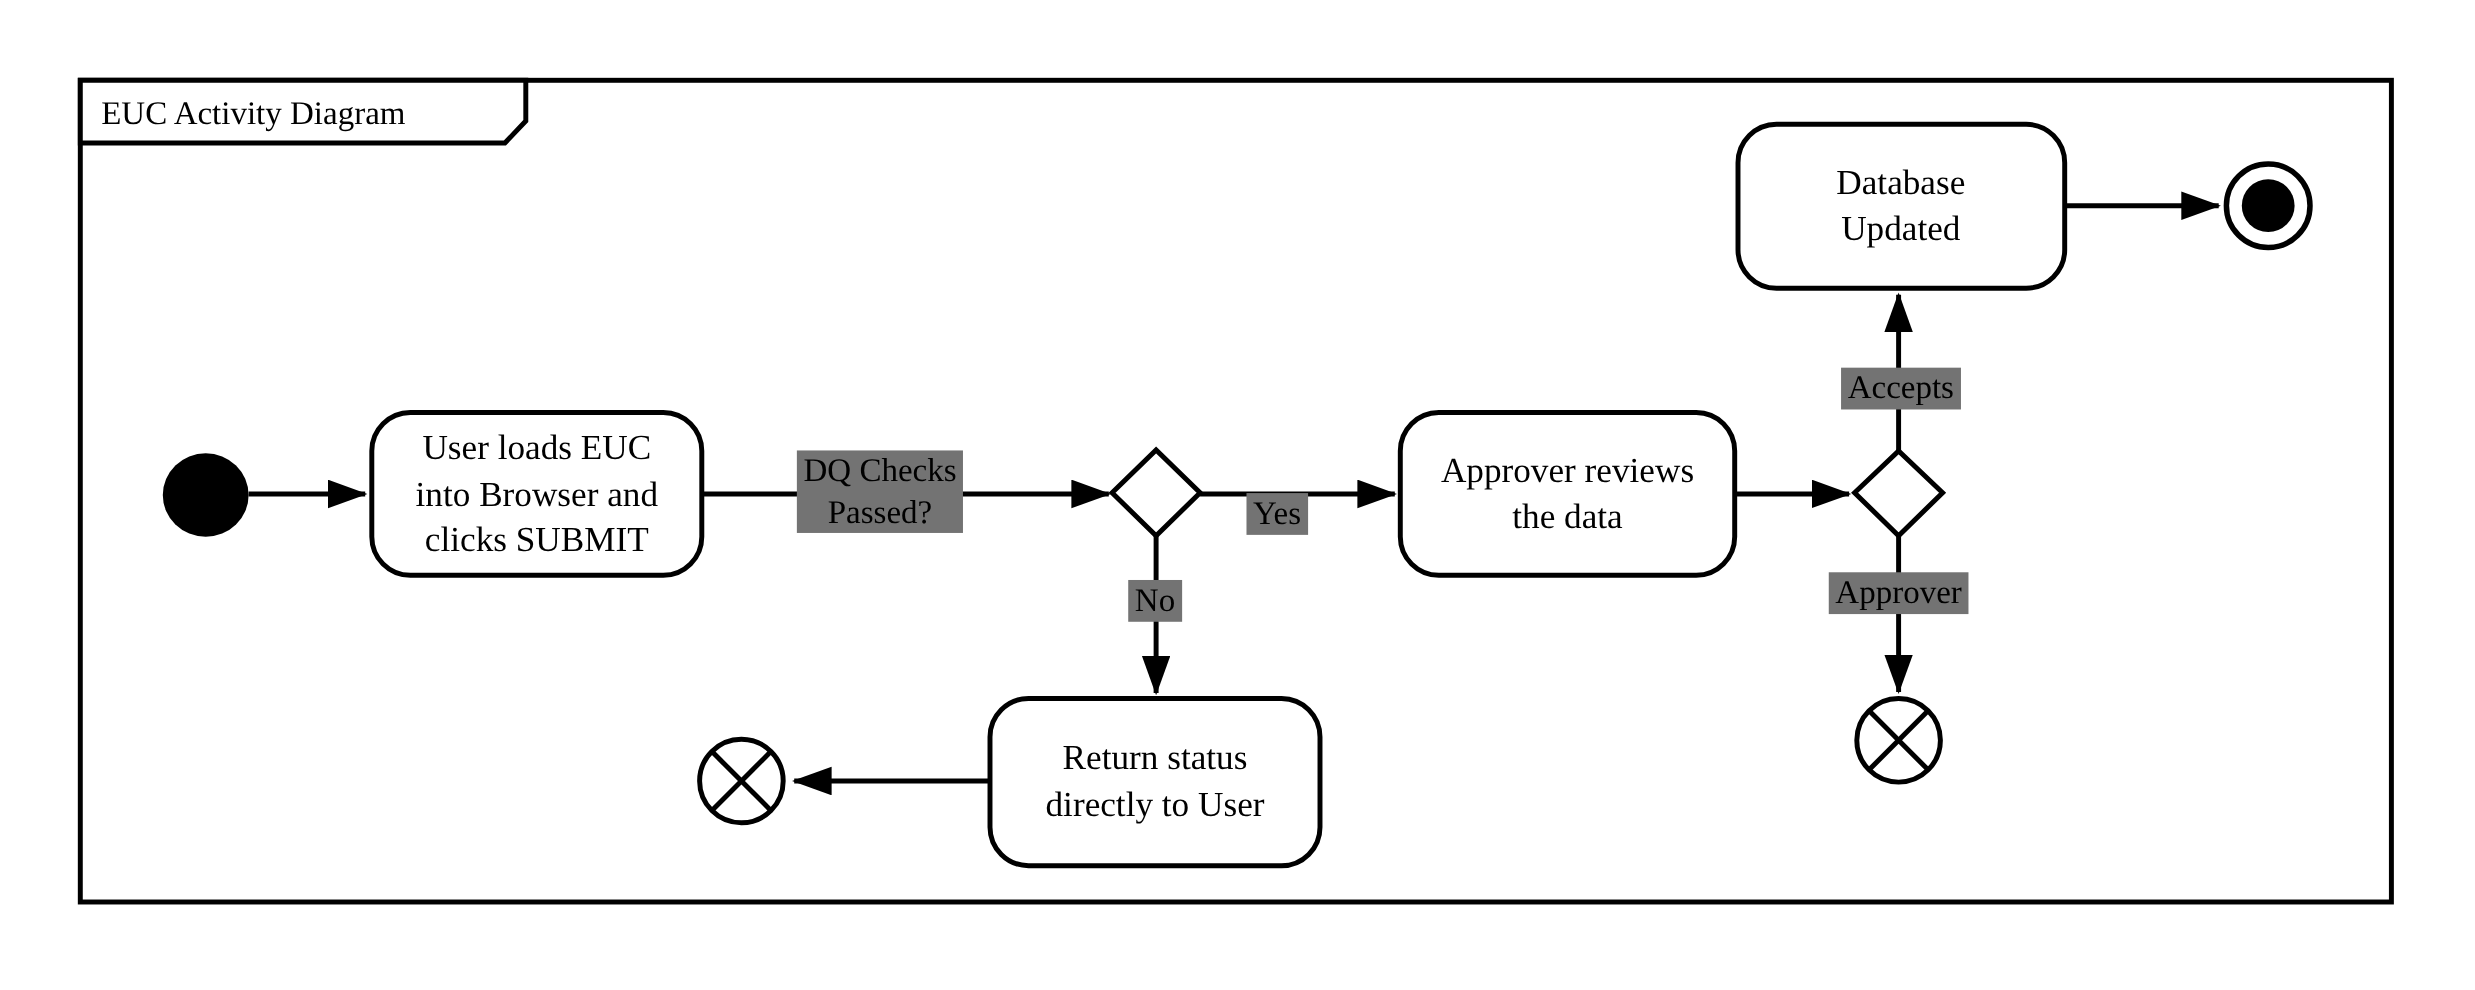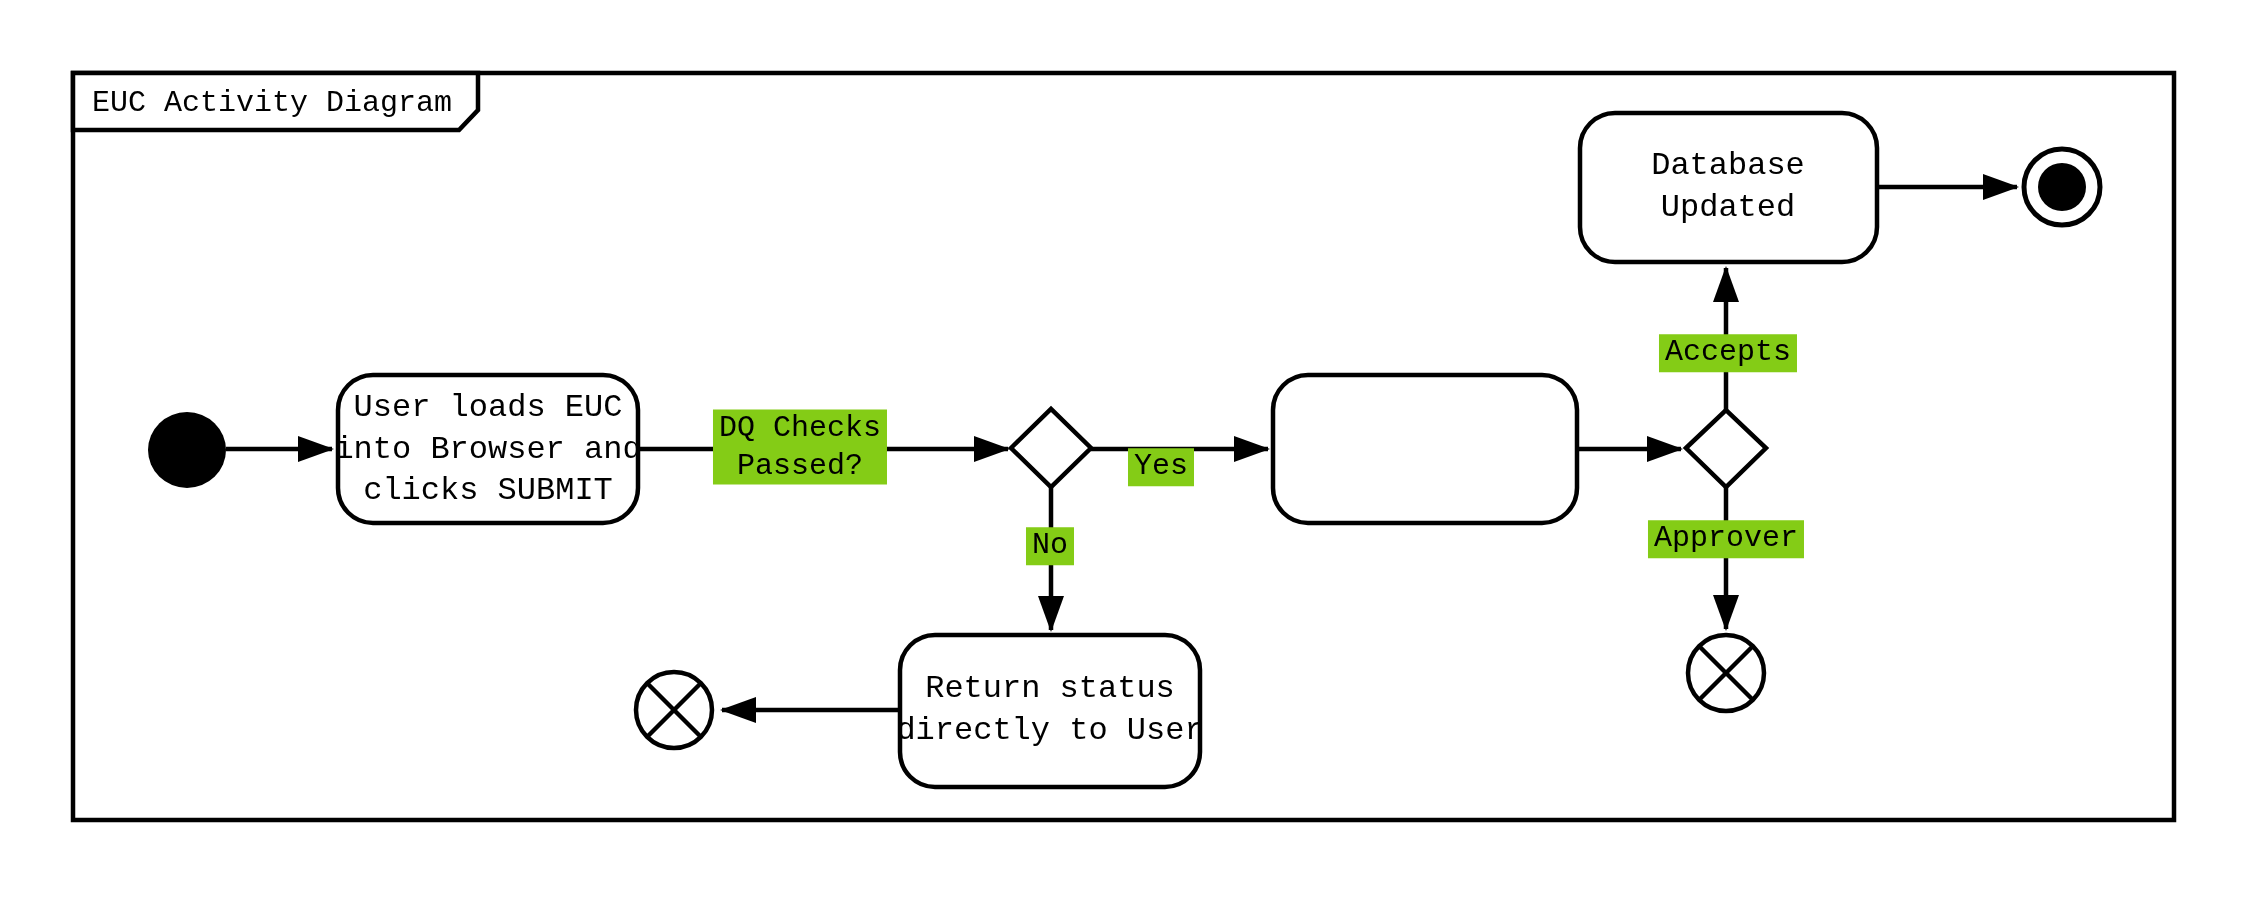--- a/index.html
+++ b/index.html
@@ -5,21 +5,21 @@
   html, body {
     margin: 0;
     padding: 0;
     background: #ffffff;
   }
   .stage {
     position: relative;
     width: 2250px;
     height: 900px;
     background: #ffffff;
-    font-family: Liberation Mono, monospace;
+    font-family: Liberation Serif, serif;
     color: #000000;
     overflow: hidden;
   }
   .stage svg {
     position: absolute;
     left: 0;
     top: 0;
   }
   .lbl {
     position: absolute;
@@ -28,21 +28,21 @@
     color: #000000;
     line-height: 1.3;
   }
   .node-lbl {
     font-size: 32px;
     transform: translate(-50%, -50%);
   }
   .edge-lbl {
     font-size: 30px;
     transform: translate(-50%, -50%);
-    background: #84cc16;
+    background: #737373;
     padding: 0 6px;
     line-height: 1.25;
   }
   .frame-title {
     font-size: 30px;
     left: 92px;
     top: 84px;
     white-space: nowrap;
   }
 </style>
@@ -95,20 +95,22 @@
       <line x1="1699" y1="646" x2="1753" y2="700" stroke="#000000" stroke-width="4.5"></line>
       <line x1="1699" y1="700" x2="1753" y2="646" stroke="#000000" stroke-width="4.5"></line>
     </g>
   </svg>
 
   <div class="lbl frame-title">EUC Activity Diagram</div>
 
   <div class="lbl node-lbl" style="left:488px; top:449px;">User loads EUC
 into Browser and
 clicks SUBMIT</div>
+  <div class="lbl node-lbl" style="left:1425px; top:449px;">Approver reviews
+the data</div>
   <div class="lbl node-lbl" style="left:1050px; top:710px;">Return status
 directly to User</div>
   <div class="lbl node-lbl" style="left:1728px; top:187px;">Database
 Updated</div>
 
   <div class="lbl edge-lbl" style="left:800px; top:447px;">DQ Checks
 Passed?</div>
   <div class="lbl edge-lbl" style="left:1161px; top:467px;">Yes</div>
   <div class="lbl edge-lbl" style="left:1050px; top:546px;text-align:center;">No</div>
   <div class="lbl edge-lbl" style="left:1728px; top:353px;">Accepts</div>

